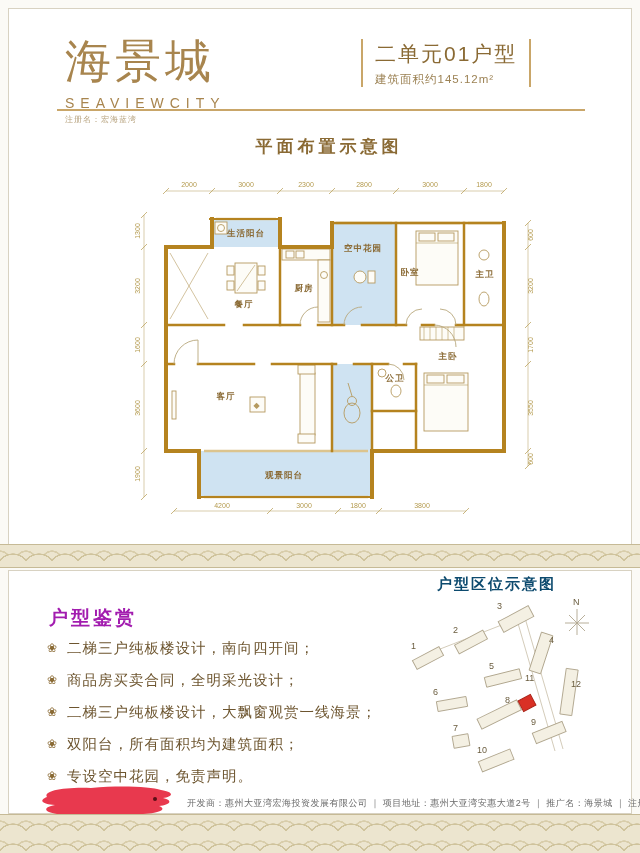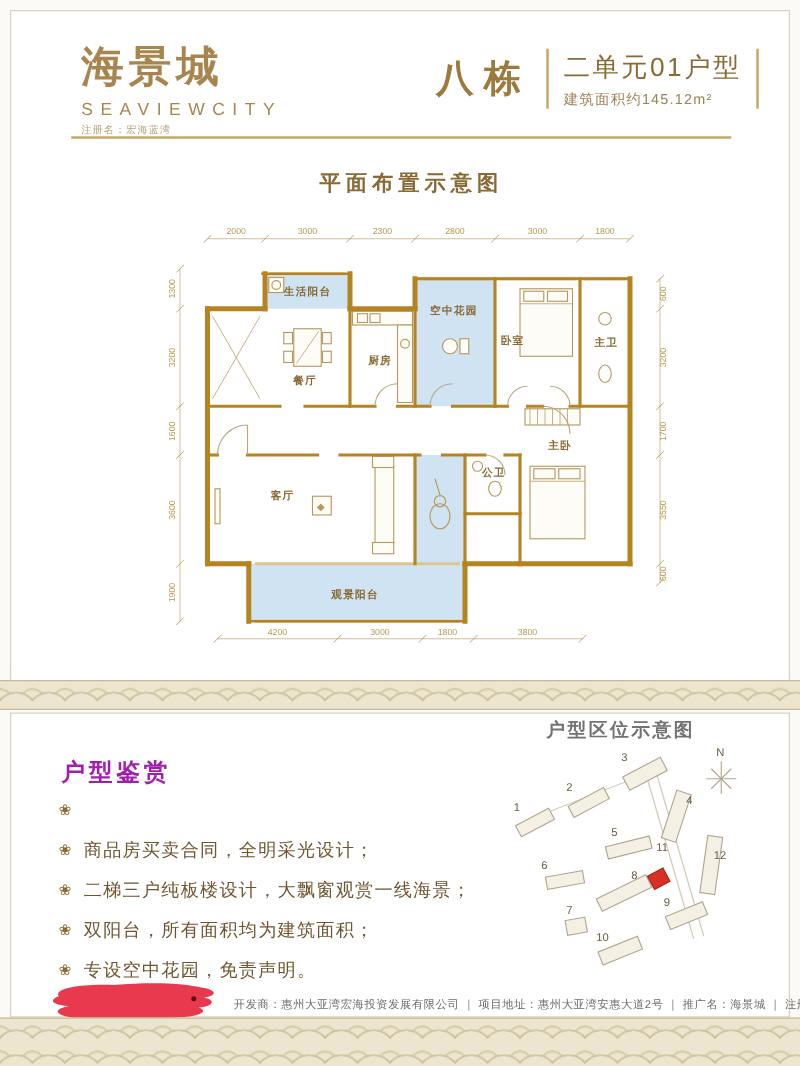--- a/index.html
+++ b/index.html
@@ -20,21 +20,21 @@
       radial-gradient(circle at 50% 130%, rgba(0,0,0,0) 30%, #d8cdaa 31%, #d8cdaa 36%, rgba(0,0,0,0) 37%);
     background-size:26px 20px,26px 20px;
     background-position:0 0,13px 10px;
     border-top:1px solid #c6ba96;border-bottom:1px solid #c6ba96;
   }
   .waveband.mid{top:544px;height:22px;}
   .waveband.bottom{top:814px;height:39px;border-bottom:none;}
 
   
   .logo{position:absolute;left:56px;top:22px;width:220px;}
-  .logo-cn{font-size:34px;letter-spacing:4px;color:#a8854e;font-weight:700;}
+  .logo-cn{font-size:46px;letter-spacing:4px;color:#a8854e;font-weight:400;}
   .logo-en{font-size:14px;letter-spacing:6px;color:#a8854e;margin-top:2px;}
   .logo-reg{font-size:8px;letter-spacing:1px;color:#b6a17c;margin-top:3px;}
   .unit-block{position:absolute;left:340px;top:30px;display:flex;align-items:center;}
   .building-name{font-size:30px;letter-spacing:8px;color:#9c7a3c;font-weight:600;white-space:nowrap;}
   .vdiv{width:2px;height:48px;background:#c9a669;margin:0 12px;}
   .unit-texts{display:flex;flex-direction:column;justify-content:center;}
   .unit-type{font-size:21px;color:#8a6a34;letter-spacing:2px;}
   .unit-area{font-size:11.5px;color:#9c8254;margin-top:4px;letter-spacing:1px;}
   .header-rule{position:absolute;left:48px;top:100px;width:528px;height:0;border-top:2px solid #c9a669;}
 
@@ -45,21 +45,21 @@
 
   
   .appre-title{position:absolute;left:40px;top:34px;font-size:19px;font-weight:700;
     letter-spacing:3px;color:#a21caf;}
   .appre-list{position:absolute;left:38px;top:68px;margin:0;padding:0;list-style:none;}
   .appre-list li{display:flex;align-items:flex-start;margin-bottom:13px;font-size:14.5px;
     color:#6d552f;letter-spacing:1px;}
   .bullet{color:#8a6a34;font-size:12px;margin-right:9px;line-height:19px;}
   .disclaimer{position:absolute;left:34px;top:200px;font-size:8.5px;color:#a9a093;letter-spacing:0.5px;}
   .sitemap-title{position:absolute;left:428px;top:4px;font-size:15px;font-weight:700;
-    letter-spacing:2px;color:#737373;}
+    letter-spacing:2px;color:#0c4a6e;}
   .sitemap-svg{position:absolute;left:396px;top:20px;}
   .footer-row{position:absolute;left:0px;top:218px;width:622px;height:24px;}
   .footer-info{position:absolute;left:178px;top:8px;font-size:9px;color:#6b6b6b;letter-spacing:0.5px;white-space:nowrap;}
   .scribble-svg{position:absolute;left:24px;top:-8px;}
 
   svg text{font-family:"Liberation Sans", sans-serif;}
   .dim{font-size:7px;fill:#b49a4e;}
   .room{font-size:8.5px;fill:#8a6a34;letter-spacing:1px;font-weight:600;}
   .mapnum{font-size:9px;fill:#6b5d3f;}
 </style>
@@ -68,21 +68,20 @@
 
 <div class="card card-top">
 
   <div class="logo">
     <div class="logo-cn">海景城</div>
     <div class="logo-en">SEAVIEWCITY</div>
     <div class="logo-reg">注册名：宏海蓝湾</div>
   </div>
 
   <div class="unit-block">
-    <div class="building-name">八栋</div>
     <div class="vdiv"></div>
     <div class="unit-texts">
       <div class="unit-type">二单元01户型</div>
       <div class="unit-area">建筑面积约145.12m²</div>
     </div>
     <div class="vdiv"></div>
   </div>
 
   <div class="header-rule"></div>
 
@@ -305,20 +304,21 @@
 
 <div class="waveband mid"></div>
 
 <div class="card card-bottom">
 
   <div class="appre-title">户型鉴赏</div>
 
   <ul class="appre-list">
     <li>
       <span class="bullet">❀</span>
+      <span>二梯三户纯板楼设计，南向四开间；</span>
     </li>
     <li>
       <span class="bullet">❀</span>
       <span>商品房买卖合同，全明采光设计；</span>
     </li>
     <li>
       <span class="bullet">❀</span>
       <span>二梯三户纯板楼设计，大飘窗观赏一线海景；</span>
     </li>
     <li>

